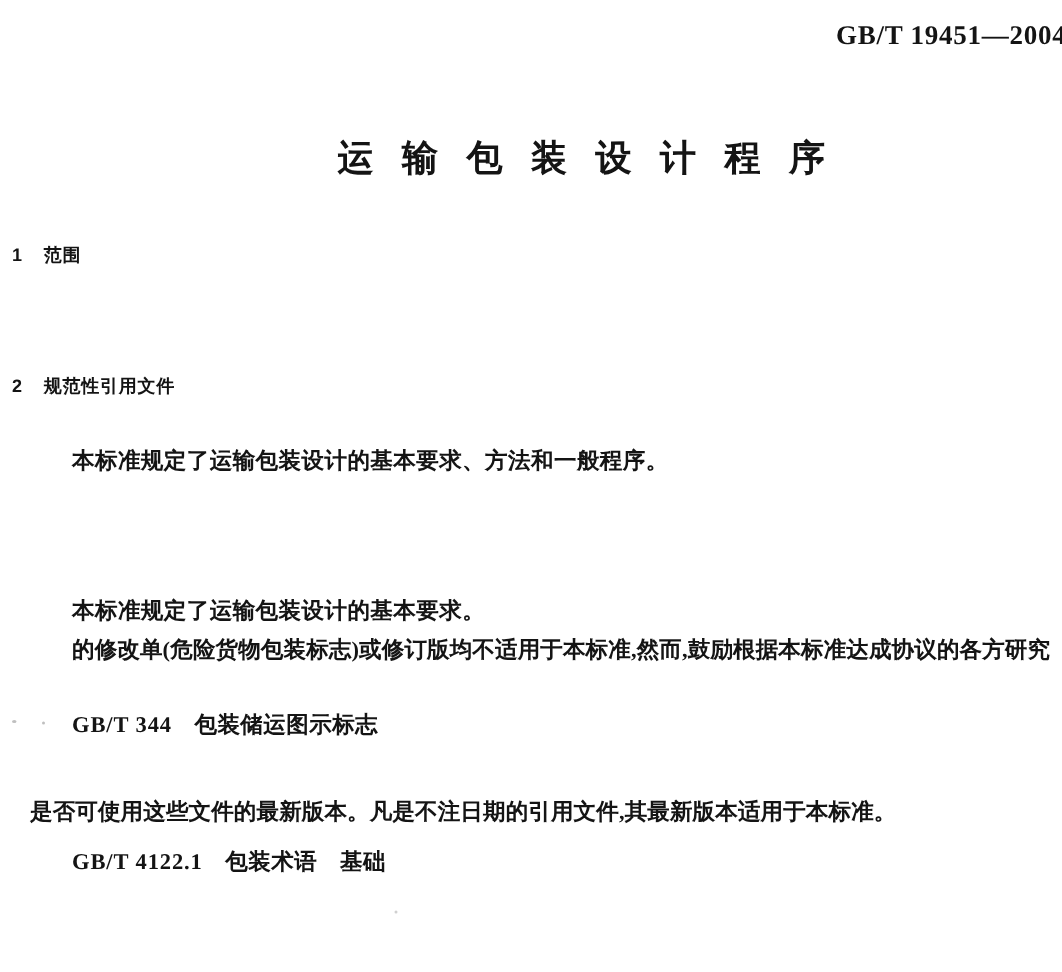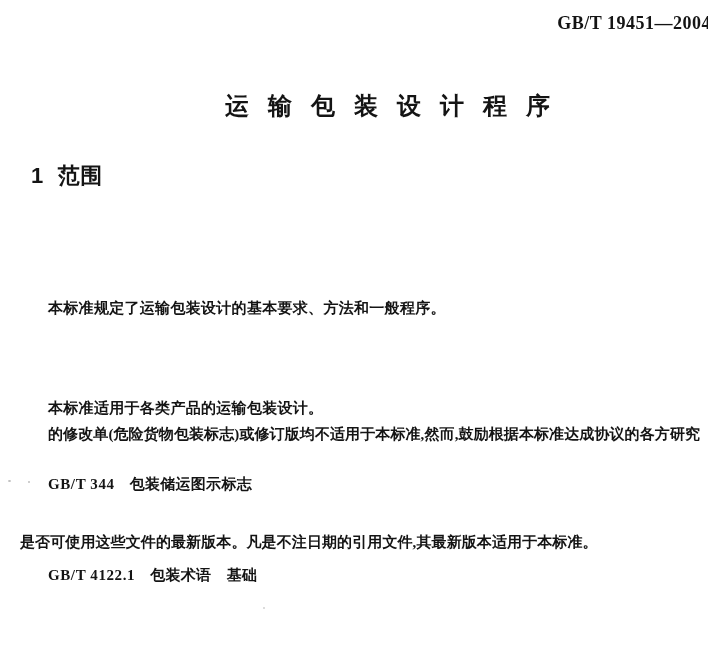--- a/index.html
+++ b/index.html
@@ -36,24 +36,24 @@
     font-weight: bold;
     font-size: 24px;
     letter-spacing: 19px;
     line-height: 1.1;
     white-space: nowrap;
     margin-left: 48px;
   }
   
   .sec-heading {
     position: absolute;
-    left: 31px;
+    left: 8px;
     font-family: "Liberation Sans", sans-serif;
     font-weight: bold;
-    font-size: 22px;
+    font-size: 12px;
     line-height: 1.1;
     letter-spacing: 0.5px;
     white-space: nowrap;
   }
   .sec-heading .sec-num { display: inline-block; margin-right: 14px; }
   #sec1-heading { top: 164px; }
   #sec2-heading { top: 251px; }
 
   
   .scope-lines {
@@ -115,23 +115,26 @@
 
   <div class="sec-heading" id="sec1-heading">
     <span class="sec-num">1</span><span>范围</span>
   </div>
 
   <div class="scope-lines">
     
   
       <div>本标准规定了运输包装设计的基本要求、方法和一般程序。</div>
     
-      <div>本标准适用于各类产品的运输包装设计。</div>
+      <div>本标准规定了运输包装设计的基本要求。</div>
     </div>
 
+  <div class="sec-heading" id="sec2-heading">
+    <span class="sec-num">2</span><span>规范性引用文件</span>
+  </div>
 
   <div class="ref-paragraph">
     
   
     
       <div>的修改单(危险货物包装标志)或修订版均不适用于本标准,然而,鼓励根据本标准达成协议的各方研究</div>
     
       <div>是否可使用这些文件的最新版本。凡是不注日期的引用文件,其最新版本适用于本标准。</div>
     </div>
 

